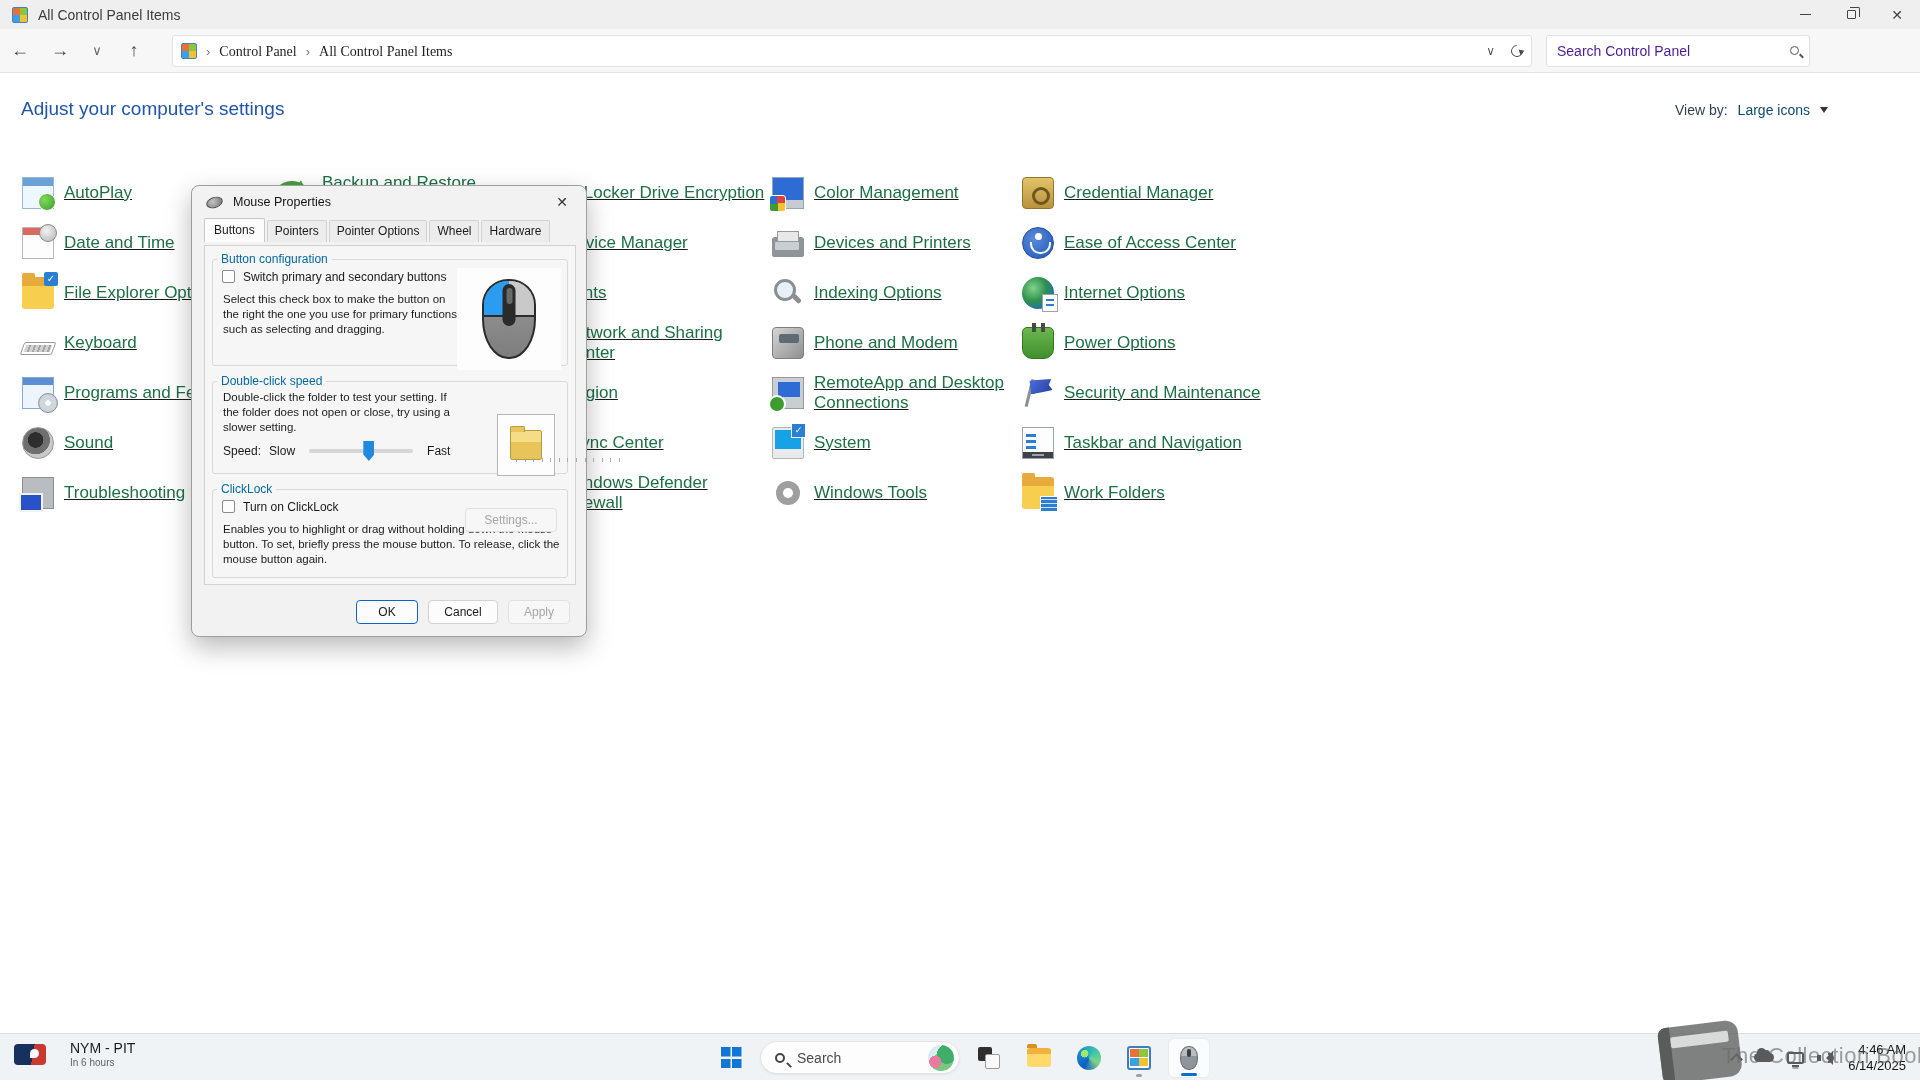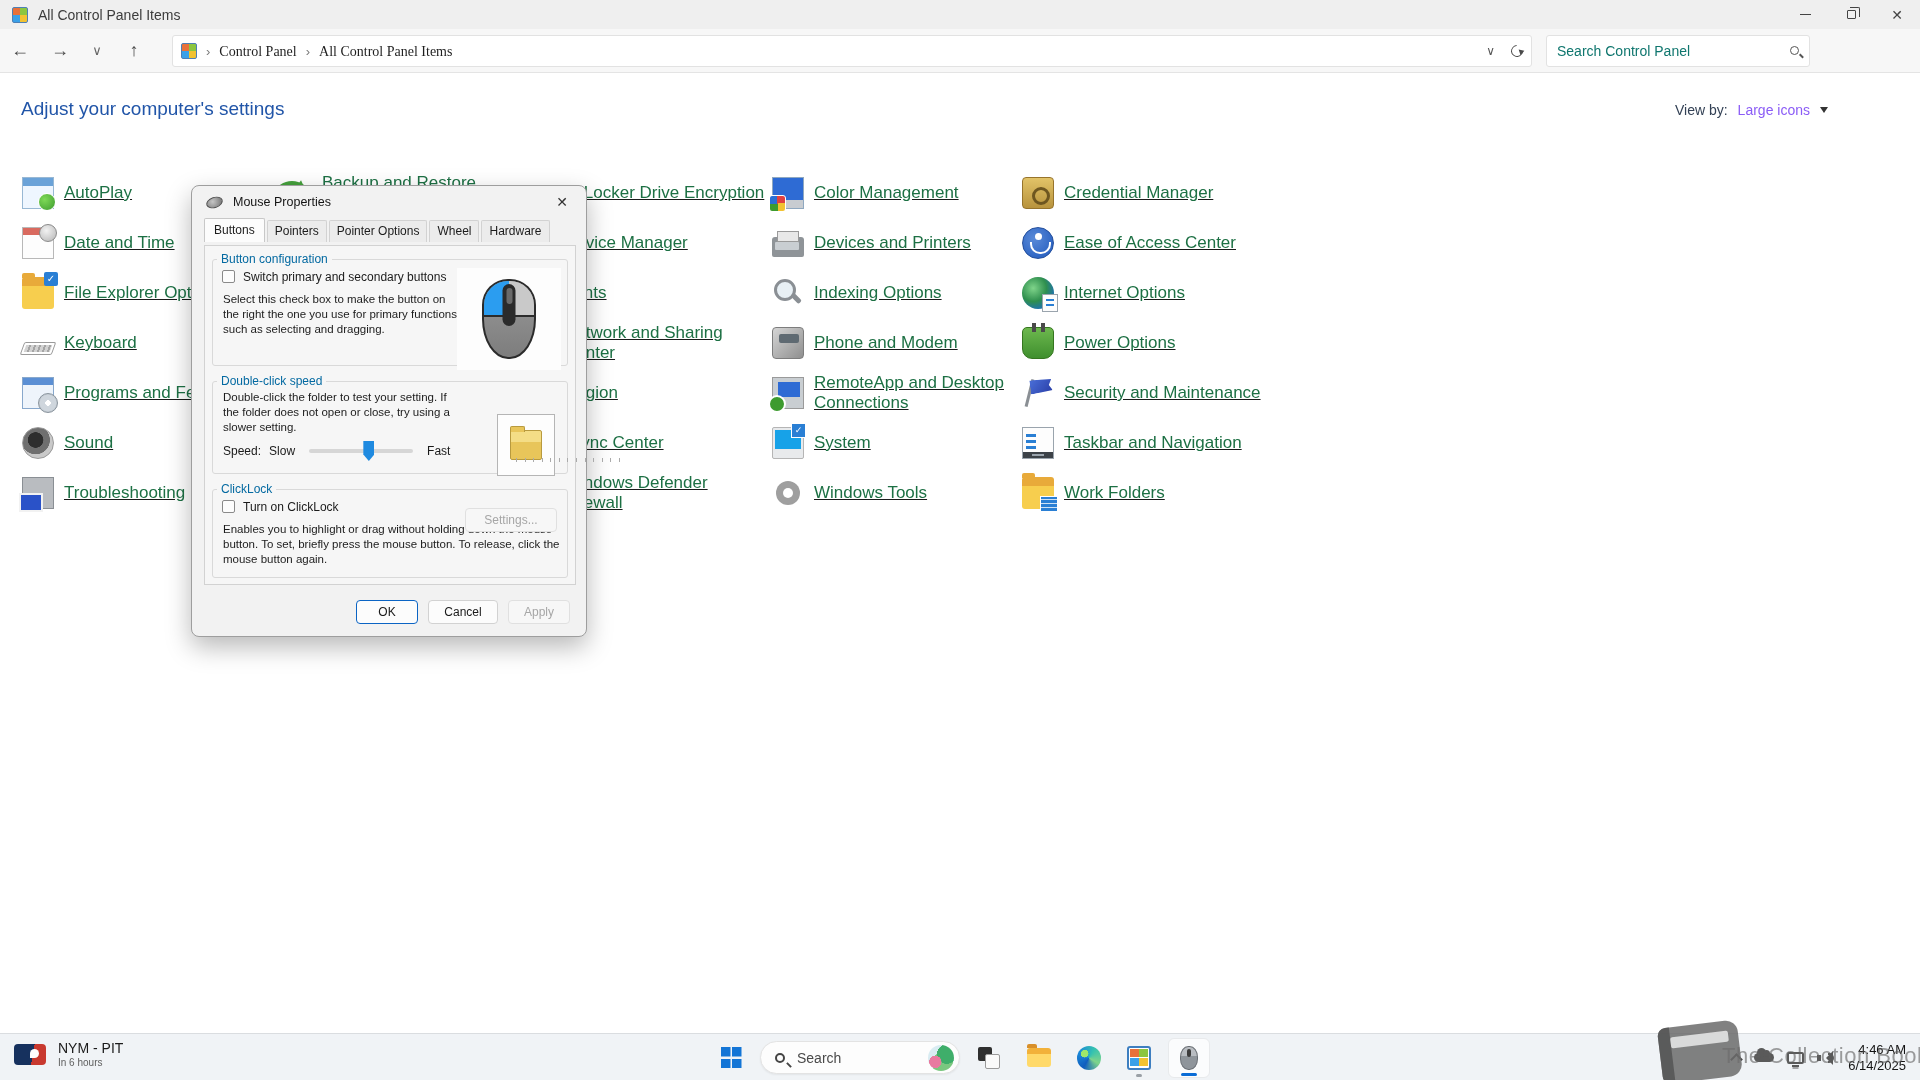--- a/index.html
+++ b/index.html
@@ -26,28 +26,28 @@
   .addr-icon { width:16px; height:16px; border:1px solid #4d7fb5; border-radius:2px; flex:0 0 16px;
     background: linear-gradient(90deg,#e8713a 0 50%,#8cc63f 0) 0 0/14px 7px no-repeat,
                 linear-gradient(90deg,#3aa0e8 0 50%,#f2c231 0) 0 7px/14px 7px no-repeat,#fff; }
   .crumb-sep { color:#7a7a7a; font-size:13px; margin:0 9px; }
   .crumb { font-size:14px; color:#1f1f1f;font-family:Liberation Serif, serif; }
   .addr-right { margin-left:auto; display:flex; align-items:center; gap:16px; }
   .addr-chev { font-size:12px; color:#555; }
   .refresh { width:12px; height:12px; border:1.6px solid #4a4a4a; border-radius:50%; border-top-color:transparent; transform:rotate(40deg); position:relative; }
   .refresh::after { content:""; position:absolute; right:-3px; top:-3px; border:3px solid transparent; border-bottom:5px solid #4a4a4a; transform:rotate(32deg); }
   .searchbox { margin-left:14px; width:264px; height:32px; background:#fff; border:1px solid #e2e2e2; border-radius:3px; display:flex; align-items:center; padding:0 10px; }
-  .searchbox span.ph { font-size:14px; color:#0f766e; }
+  .searchbox span.ph { font-size:14px; color:#4c1d95; }
   .mag { margin-left:auto; width:9px; height:9px; border:1.6px solid #555; border-radius:50%; position:relative; }
   .mag::after { content:""; position:absolute; left:8px; top:8px; width:5px; height:1.8px; background:#555; transform:rotate(45deg); }
 
   
   .page-header { position:absolute; left:21px; top:98px; font-size:19px; color:#2155a8; }
   .viewby { position:absolute; right:92px; top:102px; font-size:14px; color:#334155; display:flex; gap:10px; align-items:center;}
-  .viewby .val { color:#8b5cf6; }
+  .viewby .val { color:#0c4a6e; }
   .viewby .tri { width:0; height:0; border:4.5px solid transparent; border-top:6px solid #333; margin-top:4px; }
 
   #cp-grid { position:absolute; left:22px; top:168px; display:grid; grid-template-columns:repeat(5,250px); grid-auto-rows:50px;text-decoration:underline; }
   .cp-item { display:flex; align-items:center; gap:10px; }
   .ci-label { font-size:17px; color:#1d7044; white-space:pre-line; line-height:20px; }
 
   
   .ci { width:32px; height:32px; position:relative; flex:0 0 32px; }
   .ic-autoplay { border:1px solid #98b8d4; background:linear-gradient(180deg,#6aa2d8 0 8px,#eef6ff 8px); }
   .ic-autoplay::after { content:""; position:absolute; right:-3px; bottom:-3px; width:16px; height:16px; border-radius:50%; background:radial-gradient(circle at 35% 35%,#7ed957,#3d9b2f); border:1px solid #fff; }
@@ -156,21 +156,21 @@
   .btn.disabled { color:#a6a6a6; border-color:#e0e0e0; background:#f7f7f7; }
   #btn-settings { position:absolute; right:10px; top:12px; width:92px; height:24px; line-height:22px; }
   .dlg-buttons { position:absolute; right:16px; bottom:12px; display:flex; gap:10px; }
   .dlg-buttons .btn { height:24px; line-height:22px; }
   #btn-ok { width:62px; border-color:#0b64c4; }
   #btn-cancel { width:70px; }
   #btn-apply { width:62px; }
 
   
   .taskbar { position:absolute; left:0; top:1033px; width:1920px; height:47px; background:#f0f3f6; border-top:1px solid #dadde0; z-index:40; }
-  .widget { position:absolute; left:14px; top:6px; display:flex; align-items:center; gap:12px; }
+  .widget { position:absolute; left:14px; top:6px; display:flex; align-items:center; gap:24px; }
   .mlb-logo { width:32px; height:21px; border-radius:4px; background:linear-gradient(100deg,#16315e 0 58%,#c8392f 0); position:relative; }
   .mlb-logo::after { content:""; position:absolute; left:16px; top:5px; width:9px; height:9px; background:#fff; border-radius:50% 50% 50% 0; }
   .widget-l1 { font-size:14px; color:#1b1b1b; }
   .widget-l2 { font-size:10px; color:#5f5f5f; margin-top:1px; }
   .tb-center { position:absolute; left:0; top:0; width:100%; height:47px; display:flex; align-items:center; justify-content:center; gap:8px; }
   .tb-cell { width:42px; height:40px; display:flex; align-items:center; justify-content:center; position:relative; border-radius:6px; }
   .start-ico { width:21px; height:21px;
      background:linear-gradient(#1375d6,#1375d6) 0 0/9.5px 9.5px no-repeat, linear-gradient(#1375d6,#1375d6) 11.5px 0/9.5px 9.5px no-repeat,
      linear-gradient(#1375d6,#1375d6) 0 11.5px/9.5px 9.5px no-repeat, linear-gradient(#1375d6,#1375d6) 11.5px 11.5px/9.5px 9.5px no-repeat; }
   .tb-search { width:200px; height:33px; background:#fdfdfd; border:1px solid #e3e3e3; border-radius:17px; display:flex; align-items:center; padding:0 5px 0 14px; box-shadow:0 1px 2px rgba(0,0,0,.06); }

